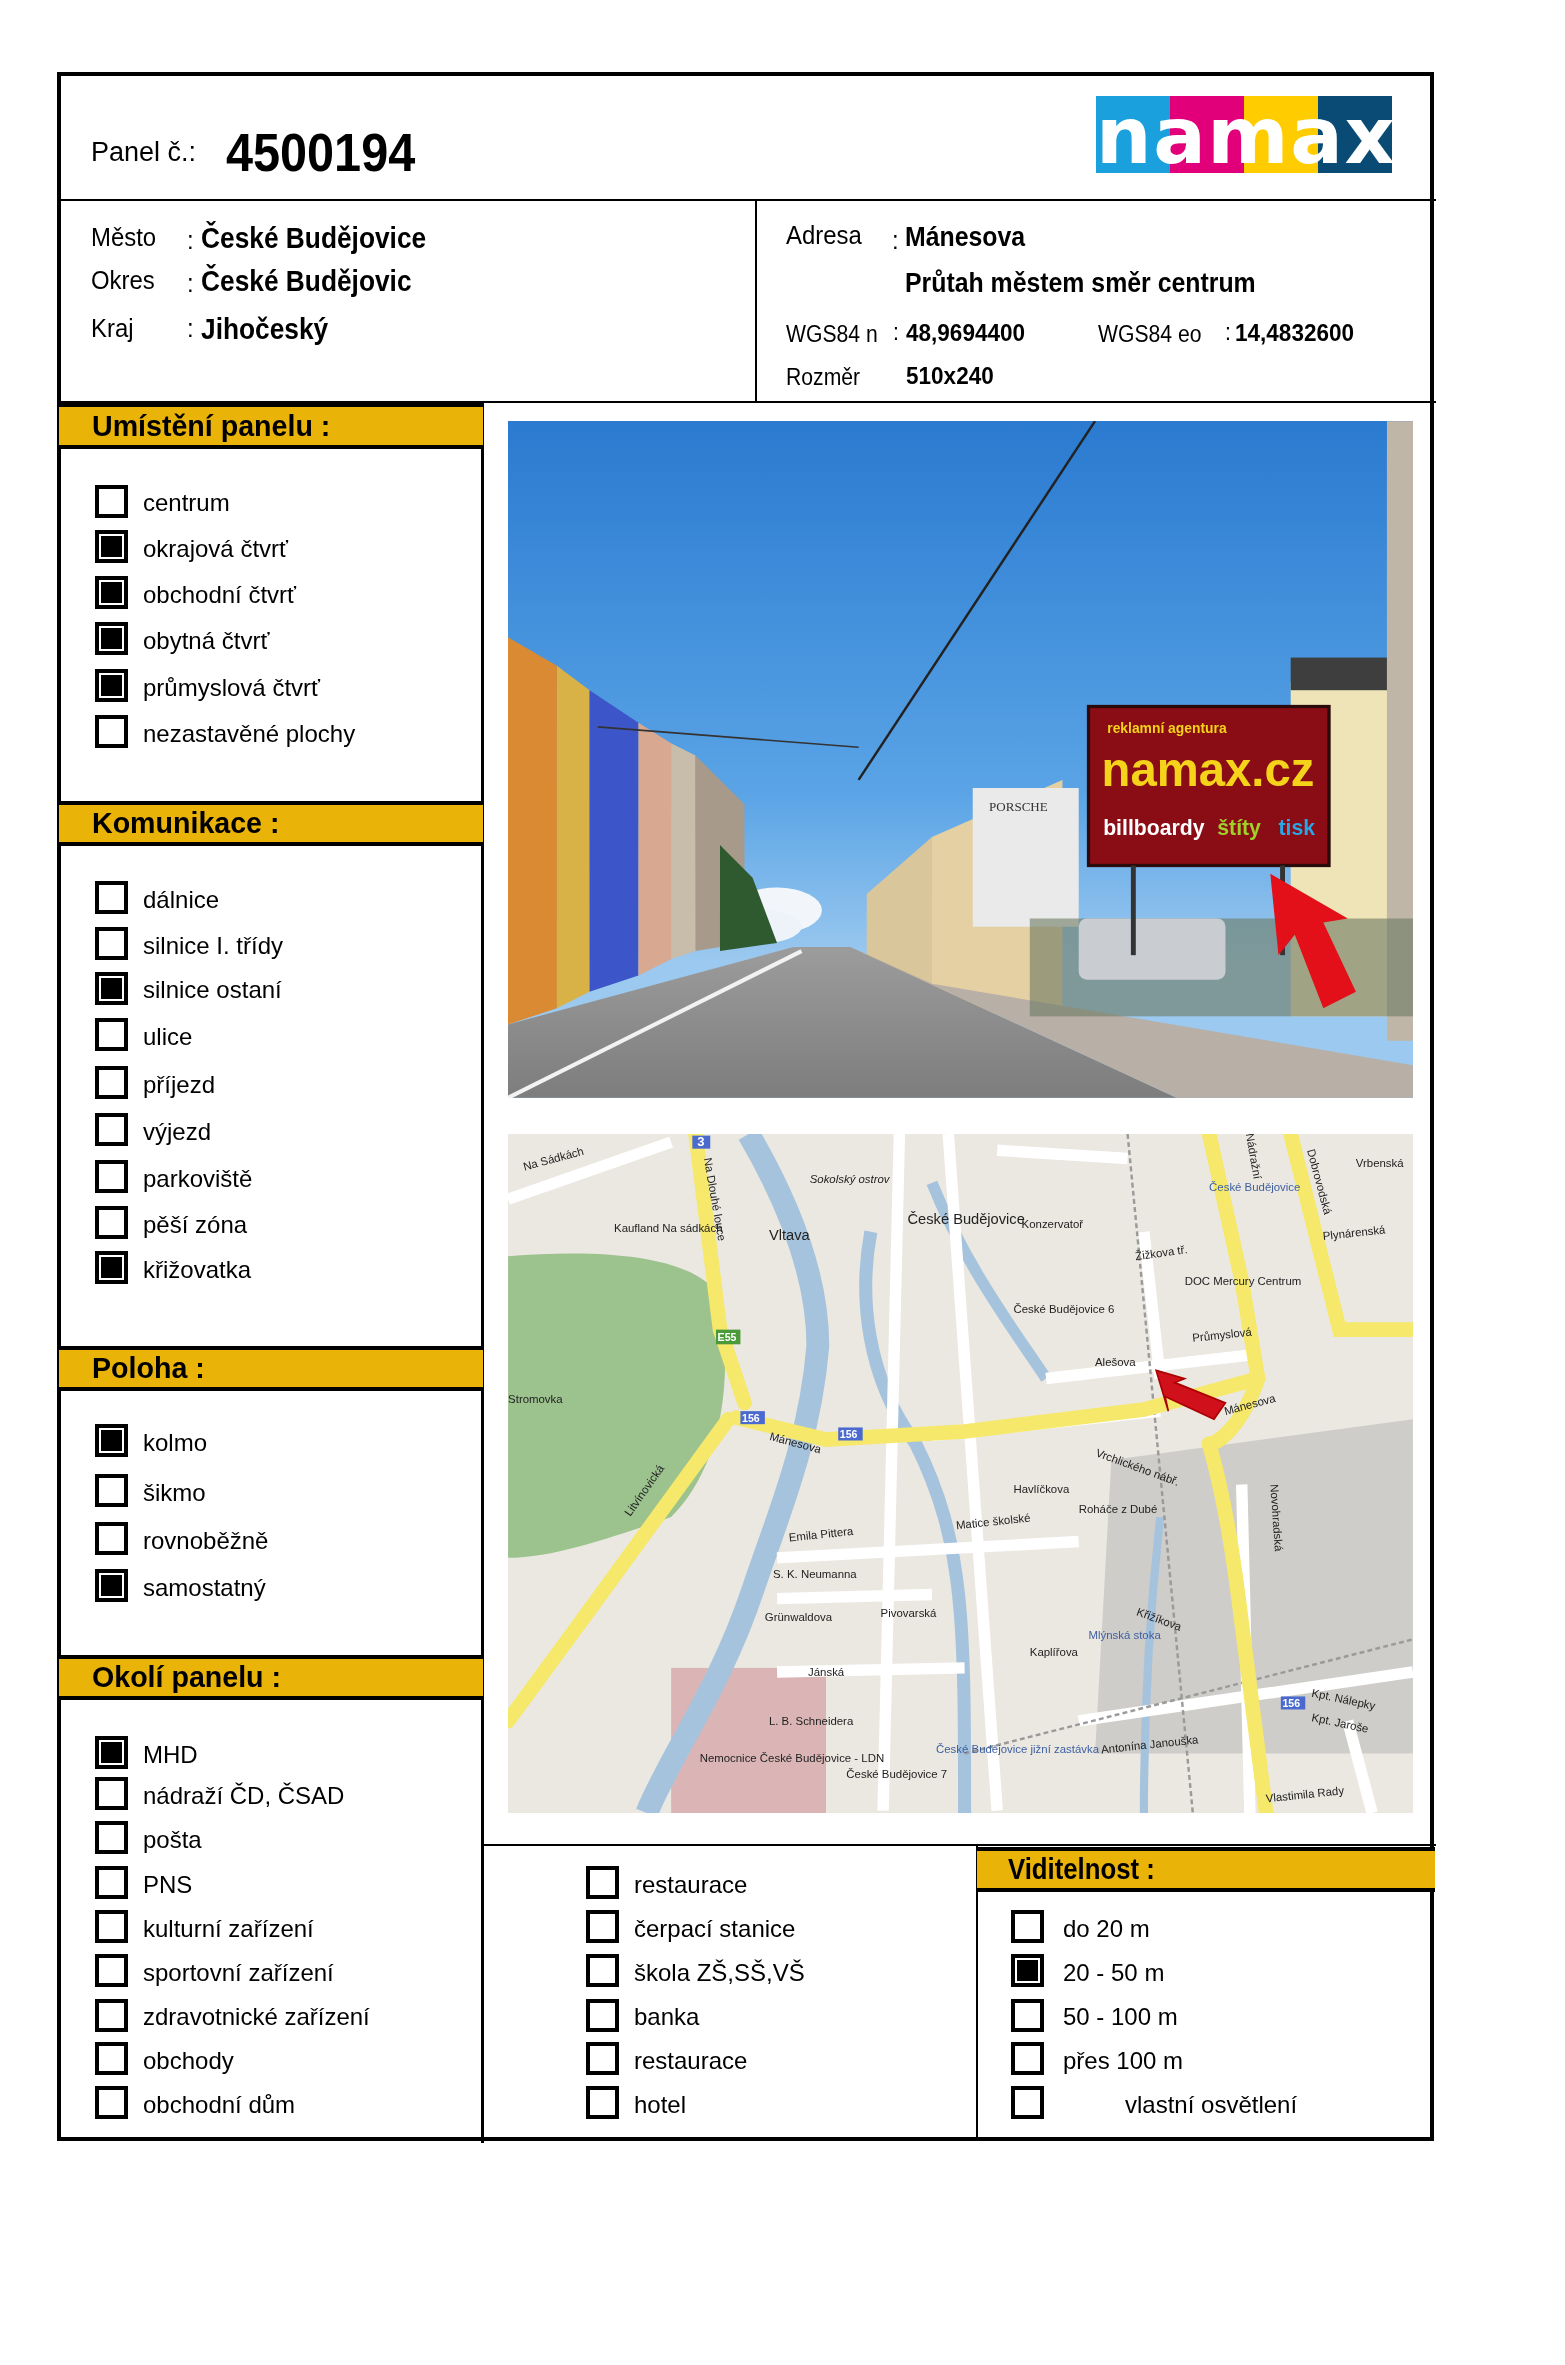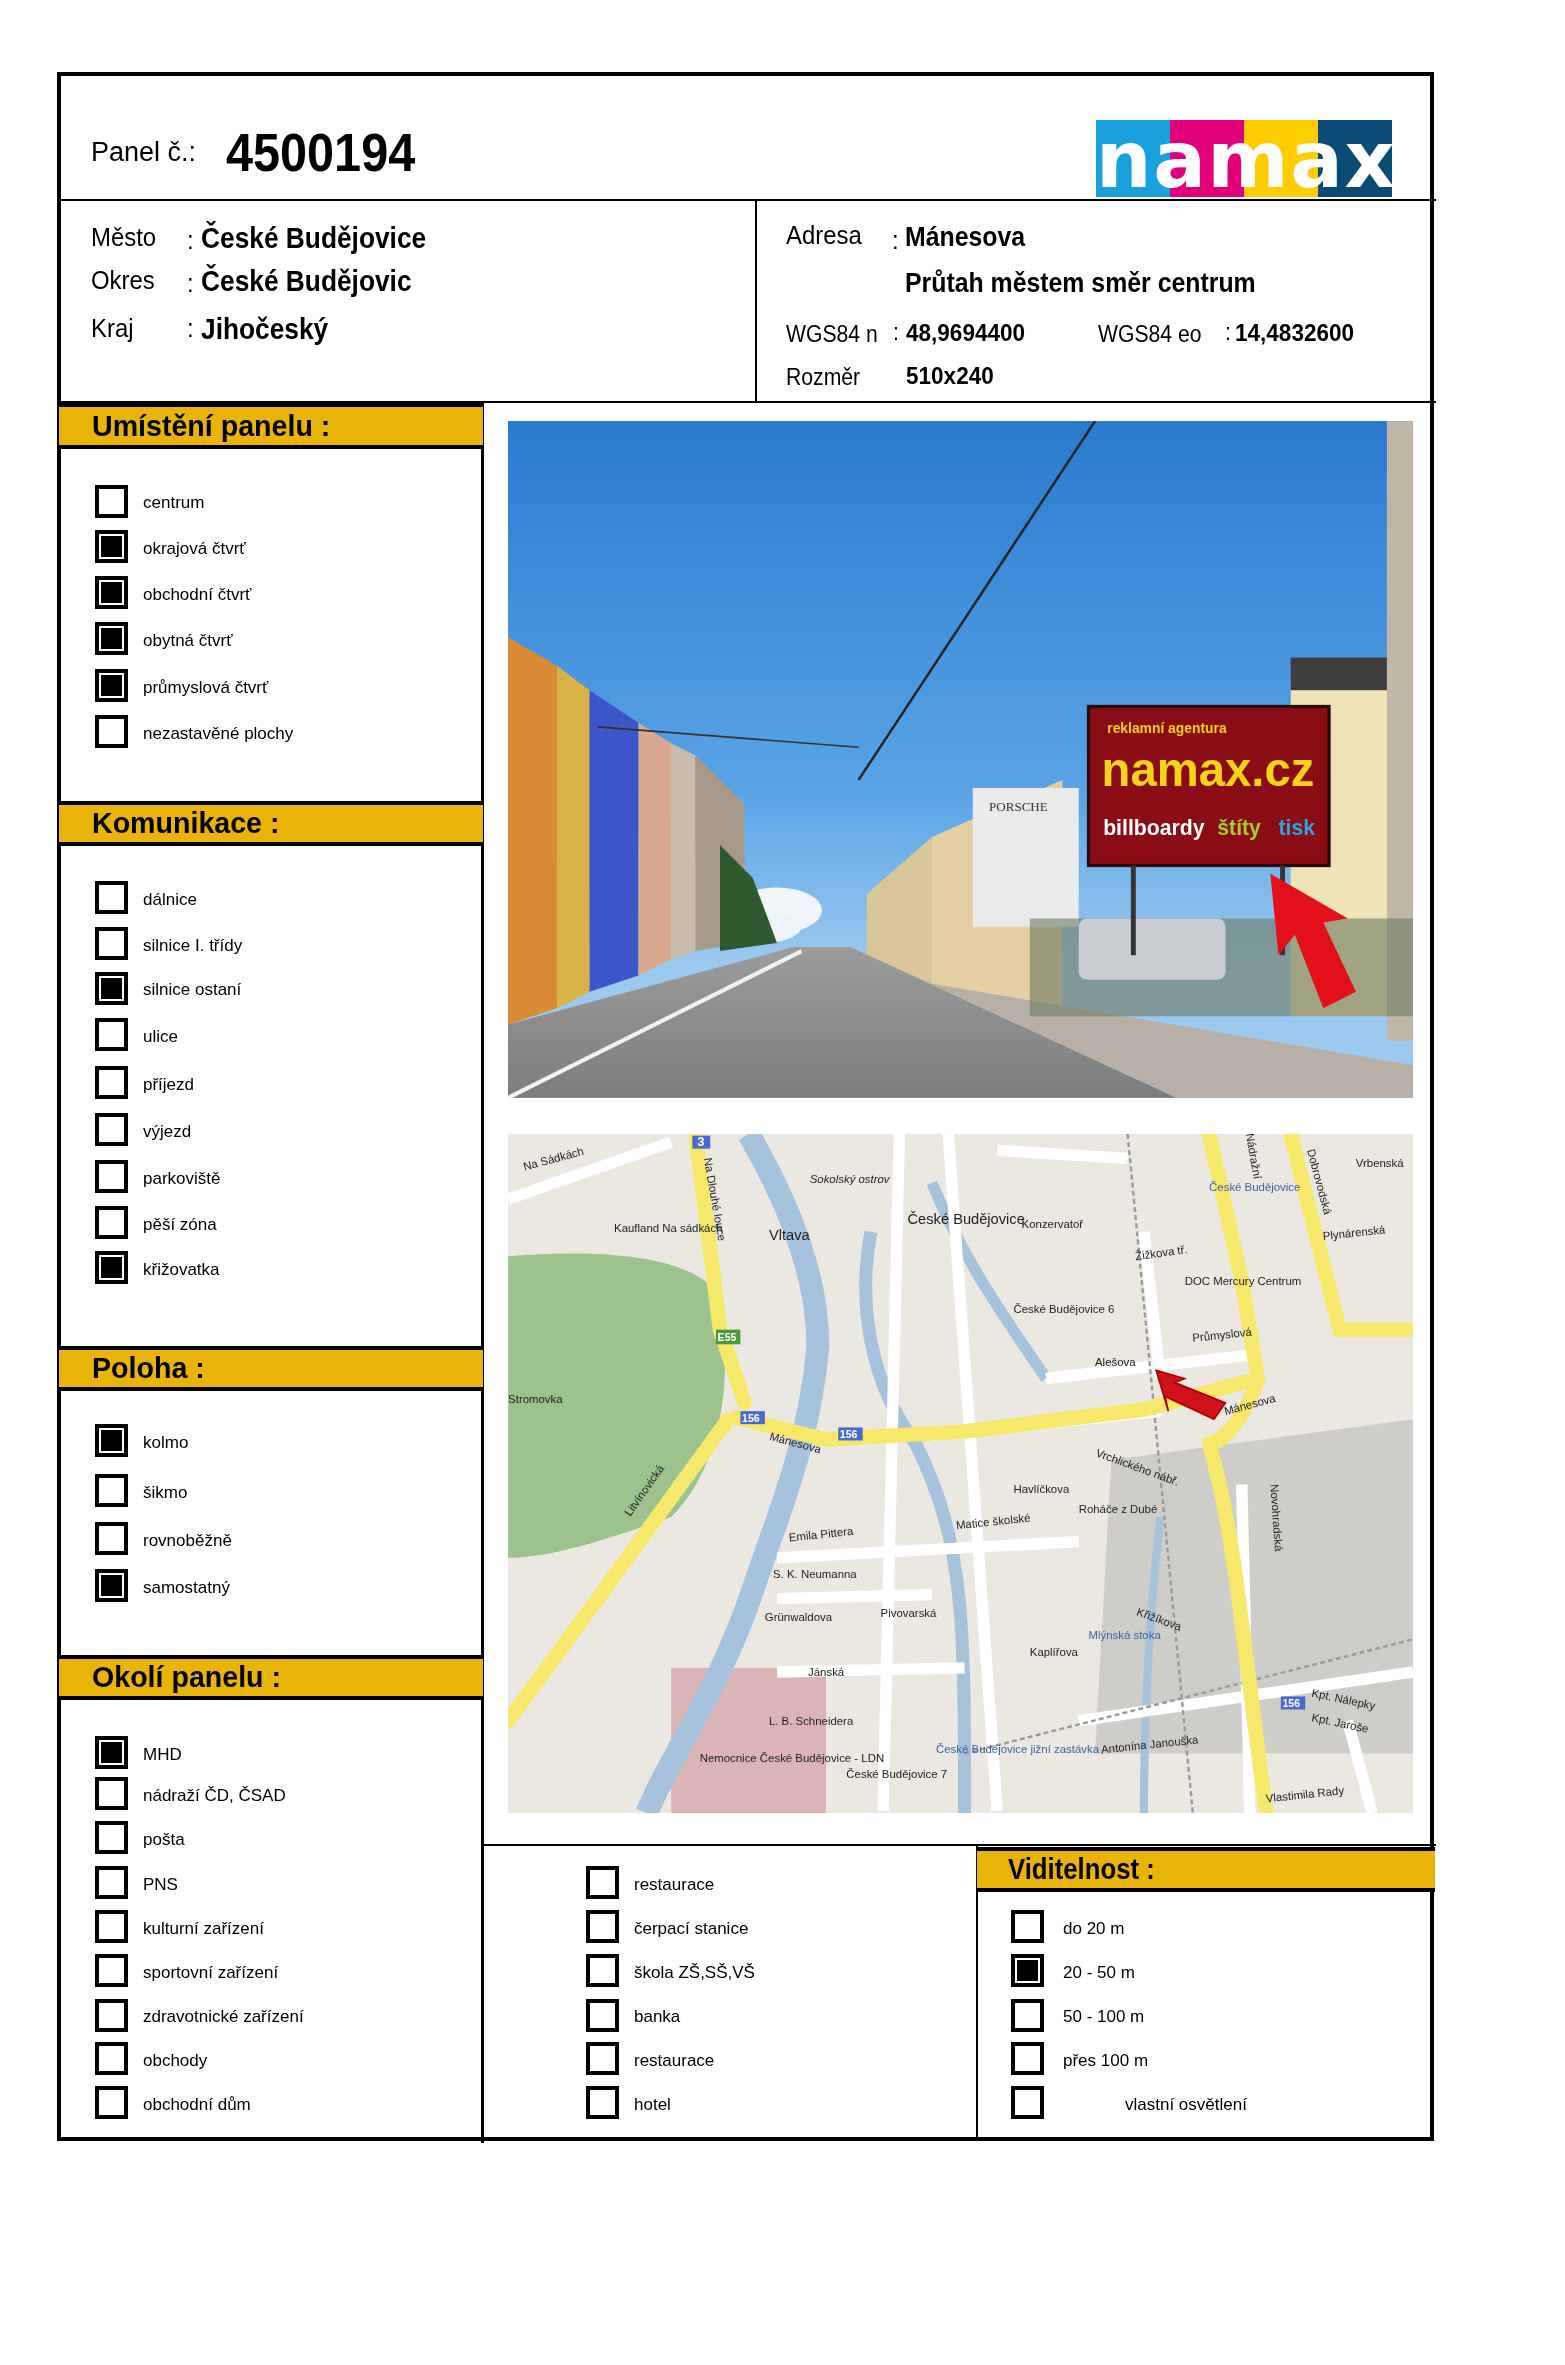--- a/index.html
+++ b/index.html
@@ -7,22 +7,22 @@
   .abs { position:absolute; }
   .frame { position:absolute; left:57px; top:72px; width:1377px; height:2069px; border:4.1px solid #000; box-sizing:border-box; }
   .hline { position:absolute; background:#000; height:2.4px; }
   .vline { position:absolute; background:#000; width:2.4px; }
   .label-sm { font-size:26px; position:absolute; white-space:nowrap; transform:scaleX(0.92); transform-origin:left center; }
   .value-b { font-size:28.6px; font-weight:bold; position:absolute; white-space:nowrap; transform:scaleX(0.92); transform-origin:left center; }
   .sec-head { position:absolute; background:#eab308; border-top:4.1px solid #000; border-bottom:4.1px solid #000; box-sizing:border-box; }
   .sec-head span { position:absolute; left:33px; top:3.3px; font-size:28.6px; font-weight:bold; white-space:nowrap; }
   .cb { position:absolute; width:33px; height:33px; border:4.1px solid #000; box-sizing:border-box; background:#fff; }
   .cb.on::after { content:""; position:absolute; left:2.4px; top:2.4px; right:2.4px; bottom:2.4px; background:#000; }
-  .cb-label { position:absolute; font-size:17px; white-space:nowrap; line-height:28px; }
-  .logo { position:absolute; left:1096px; top:120px; width:296px; height:77px; display:flex; }
+  .cb-label { position:absolute; font-size:24px; white-space:nowrap; line-height:28px; }
+  .logo { position:absolute; left:1096px; top:96px; width:296px; height:77px; display:flex; }
   .logo div { flex:1; height:100%; }
   .logo-text { position:absolute; left:0; top:-4.9px; width:100%; text-align:center; font-size:78px; font-weight:bold; color:#fff; letter-spacing:1.6px; font-family:"DejaVu Sans", sans-serif; }
   .photo { position:absolute; left:508px; top:421px; width:905px; height:677px; overflow:hidden;
      background:linear-gradient(to bottom, #2f7fd0 0%, #5aa2e2 40%, #8cc4ee 58%, #8a8a8a 60%, #777 100%); }
   .map { position:absolute; left:508px; top:1134px; width:905px; height:679px; overflow:hidden; background:#ebe8e1; }
 </style>
 </head>
 <body>
 
 <div class="frame"></div>

